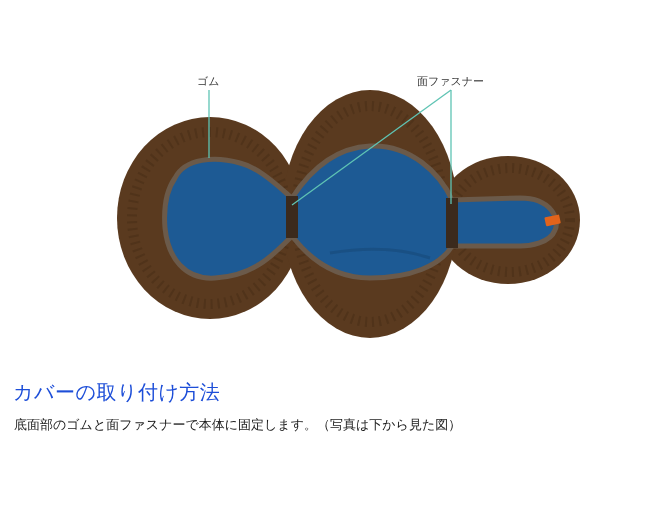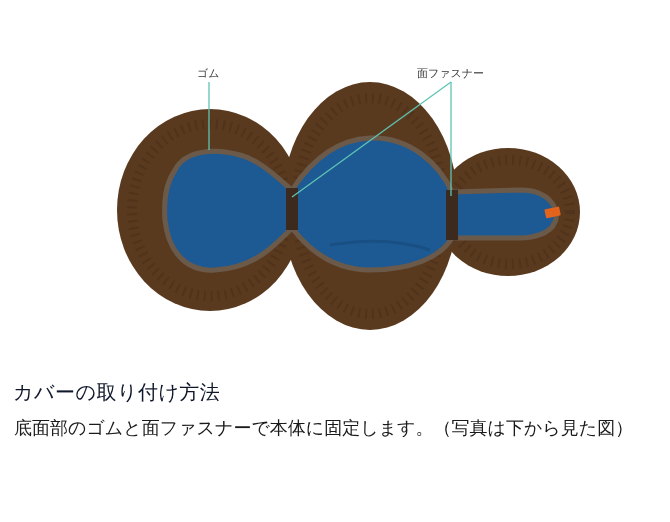--- a/index.html
+++ b/index.html
@@ -1,24 +1,24 @@
 <!DOCTYPE html>
 <html><head>
   <meta charset="utf-8">
   <style>
     html, body { margin: 0; padding: 0; background: #ffffff; }
     body { width: 670px; height: 522px; position: relative; overflow: hidden;
            font-family: "DejaVu Sans", "Liberation Sans", sans-serif; }
-    .figure { position: absolute; left: 0; top: 0; width: 552px; height: 360px; }
+    .figure { position: absolute; left: 0; top: 8px; width: 552px; height: 360px; }
     .callout-label { position: absolute; font-size: 11px; color: #333333; white-space: nowrap; }
     #label-gomu { left: 197px; top: 66px; }
     #label-fastener { left: 417px; top: 66px; font-family: Liberation Mono, monospace; }
-    .title { position: absolute; left: 13px; top: 379px; font-size: 20px; color: #0f172a;
+    .title { position: absolute; left: 13px; top: 379px; font-size: 20px; color: #1d4ed8;
              letter-spacing: 0.5px; white-space: nowrap; }
-    .desc { position: absolute; left: 14px; top: 416px; font-size: 18px; color: #1a1a1a;
+    .desc { position: absolute; left: 14px; top: 416px; font-size: 13px; color: #1a1a1a;
             white-space: nowrap; }
   </style>
 </head>
 <body>
 
 <div class="figure">
   <svg width="670" height="360" viewBox="0 0 670 360">
     <defs>
       <pattern id="ruffle" width="6" height="6" patternUnits="userSpaceOnUse">
         <rect width="6" height="6" fill="#5a3a1f"></rect>

